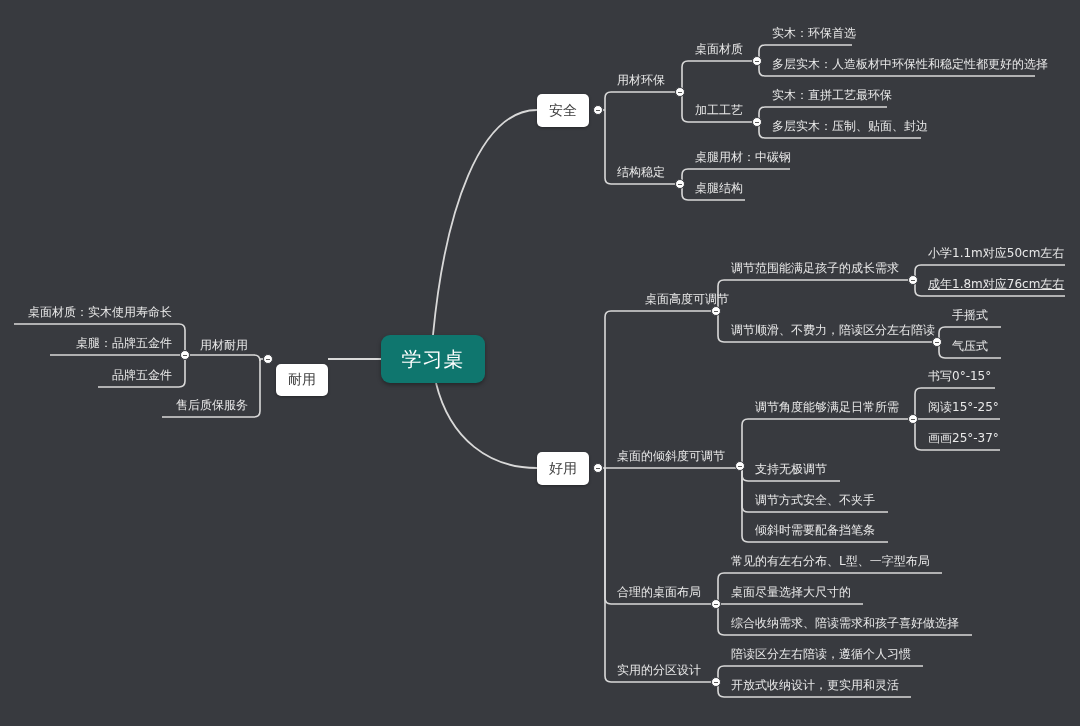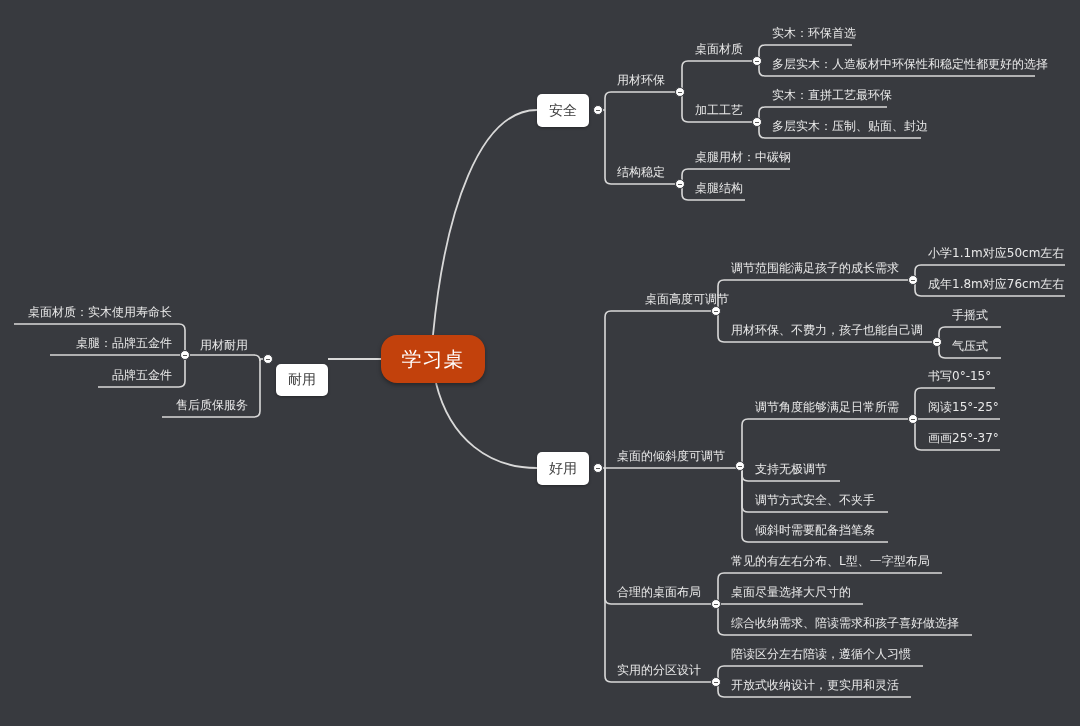--- a/index.html
+++ b/index.html
@@ -4,21 +4,21 @@
   <style>
     html, body { margin: 0; padding: 0; background: #383a3f; }
     body { width: 1080px; height: 726px; overflow: hidden; position: relative;
            font-family: "DejaVu Sans", "Liberation Sans", sans-serif; }
     #canvas { position: absolute; left: 0; top: 0; width: 1080px; height: 726px; }
     .lbl { position: absolute; color: #e9e9e9; font-size: 12px; line-height: 16px; white-space: nowrap; }
     .lbl.r { text-align: right; }
     .box { position: absolute; background: #ffffff; color: #404040; border-radius: 5px;
            font-size: 14px; display: flex; align-items: center; justify-content: center;
            box-shadow: 0 1px 3px rgba(0,0,0,0.35); }
-    .root { position: absolute; background: #c2410c; color: #ffffff; border-radius: 16px;
+    .root { position: absolute; background: #0f766e; color: #ffffff; border-radius: 9px;
             font-size: 20px; display: flex; align-items: center; justify-content: center;
             box-shadow: 0 2px 4px rgba(0,0,0,0.35); letter-spacing: 1px; }
     .knob { position: absolute; width: 10px; height: 10px; border-radius: 50%;
             background: #ffffff; border: 1px solid #383a3f; box-sizing: border-box; cursor: pointer; }
     .knob::after { content: ""; position: absolute; left: 2px; right: 2px; top: 3.5px; height: 1.5px; background: #5a5a5a; }
   </style>
 </head>
 <body>
 
 <svg id="canvas" xmlns="http://www.w3.org/2000/svg" width="1080" height="726">
@@ -99,24 +99,24 @@
     <div class="knob" style="left: 675px; top: 179px;"></div>
     <div class="lbl" style="top: 149px; left: 695px;">桌腿用材：中碳钢</div>
     <div class="lbl" style="top: 180px; left: 695px;">桌腿结构</div>
     <div class="knob" style="left: 593px; top: 463px;"></div>
     <div class="lbl" style="top: 291px; left: 617px; margin-left: 28px;">桌面高度可调节</div>
     <div class="lbl" style="top: 448px; left: 617px;">桌面的倾斜度可调节</div>
     <div class="lbl" style="top: 584px; left: 617px;">合理的桌面布局</div>
     <div class="lbl" style="top: 662px; left: 617px;">实用的分区设计</div>
     <div class="knob" style="left: 711px; top: 306px;"></div>
     <div class="lbl" style="top: 260px; left: 731px;">调节范围能满足孩子的成长需求</div>
-    <div class="lbl" style="top: 322px; left: 731px;">用材环保、不费力，孩子也能自己调</div>
+    <div class="lbl" style="top: 322px; left: 731px;">调节顺滑、不费力，陪读区分左右陪读</div>
     <div class="knob" style="left: 908px; top: 275px;"></div>
     <div class="lbl" style="top: 245px; left: 928px;">小学1.1m对应50cm左右</div>
-    <div class="lbl" style="top: 276px; left: 928px;">成年1.8m对应76cm左右</div>
+    <div class="lbl" style="top: 276px; left: 928px; text-decoration: underline;">成年1.8m对应76cm左右</div>
     <div class="knob" style="left: 932px; top: 337px;"></div>
     <div class="lbl" style="top: 307px; left: 952px;">手摇式</div>
     <div class="lbl" style="top: 338px; left: 952px;">气压式</div>
     <div class="knob" style="left: 735px; top: 461px;"></div>
     <div class="lbl" style="top: 399px; left: 755px;">调节角度能够满足日常所需</div>
     <div class="lbl" style="top: 461px; left: 755px;">支持无极调节</div>
     <div class="lbl" style="top: 492px; left: 755px; font-family: Liberation Serif, serif;">调节方式安全、不夹手</div>
     <div class="lbl" style="top: 522px; left: 755px;">倾斜时需要配备挡笔条</div>
     <div class="knob" style="left: 908px; top: 414px;"></div>
     <div class="lbl" style="top: 368px; left: 928px;">书写0°-15°</div>

